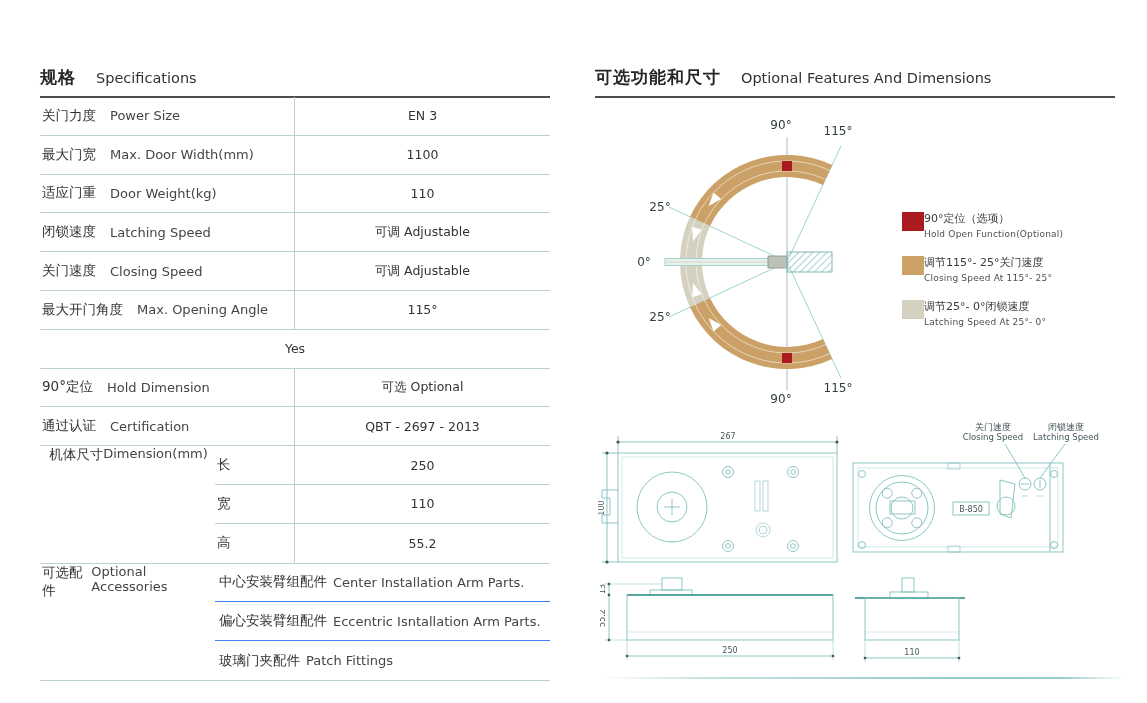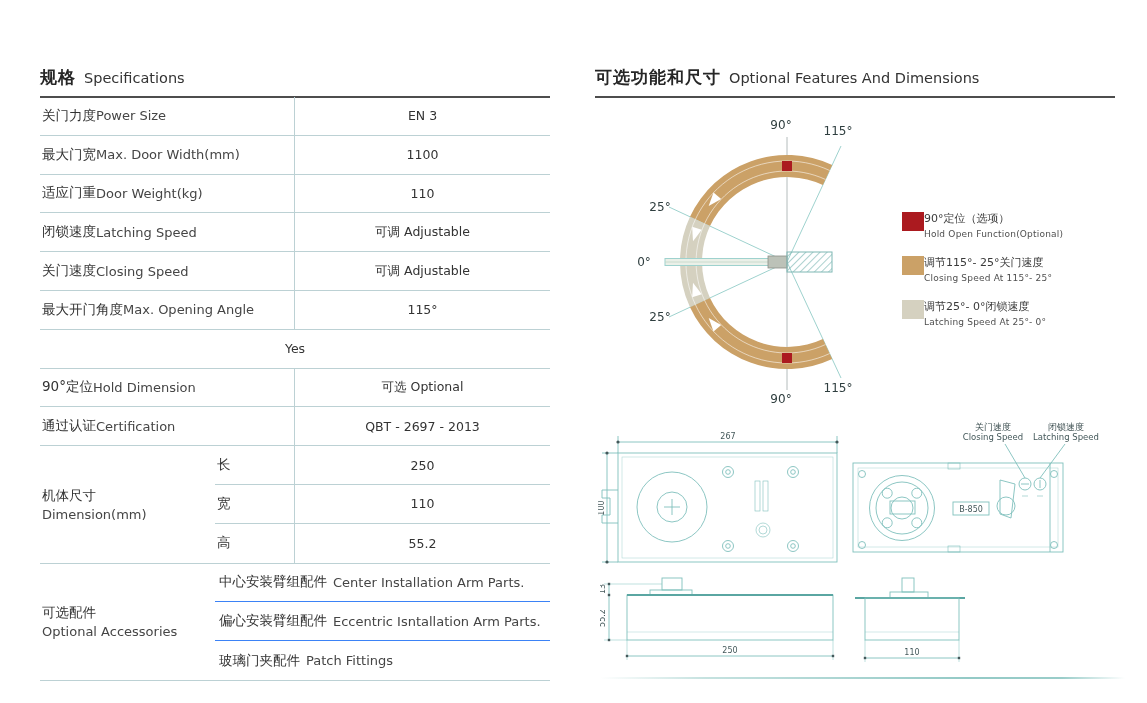--- a/index.html
+++ b/index.html
@@ -1,35 +1,35 @@
 <!DOCTYPE html>
 <html><head>
 <meta charset="utf-8">
 <style>
   html,body{margin:0;padding:0;background:#ffffff;}
   body{font-family:"DejaVu Sans","Liberation Sans",sans-serif;}
   .canvas{position:relative;width:1147px;height:703px;background:#fff;overflow:hidden;}
 
   
-  .panel-header{position:absolute;display:flex;align-items:baseline;gap:8px;
+  .panel-header{position:absolute;display:flex;align-items:baseline;gap:20px;
     border-bottom:2px solid #4d4d4d;padding-bottom:7px;}
   .h-zh{font-size:17px;font-weight:bold;color:#262626;letter-spacing:1px;}
   .h-en{font-size:14.5px;color:#333;}
 
   
   .spec-table{position:absolute;left:40px;top:97px;width:510px;}
   .s-row{display:flex;height:38.8px;align-items:center;border-bottom:1px solid #bcd1d4;box-sizing:border-box;}
-  .s-label{width:255px;height:100%;display:flex;align-items:center;gap:0;
+  .s-label{width:255px;height:100%;display:flex;align-items:center;gap:14px;
     border-right:1px solid #bcd1d4;box-sizing:border-box;padding-left:2px;}
   .zh{font-size:13.5px;color:#333;}
   .en{font-size:13px;color:#454545;}
   .s-value{flex:1;text-align:center;font-size:12.5px;color:#333;}
 
   .g-row{display:flex;border-bottom:1px solid #bcd1d4;box-sizing:border-box;}
-  .g-label{width:175px;display:flex;flex-direction:column;justify-content:center;padding-left:2px;box-sizing:border-box;}
+  .g-label{width:175px;display:flex;flex-direction:row;justify-content:center;padding-left:2px;box-sizing:border-box;}
   .g-label .zh{margin-bottom:2px;}
   .g-sub{flex:1;display:flex;flex-direction:column;}
   .g-subrow{display:flex;height:38.8px;align-items:center;border-bottom:1px solid #bcd1d4;box-sizing:border-box;}
   .g-subrow:last-child{border-bottom:none;}
   .g-subname{width:80px;height:100%;display:flex;align-items:center;font-size:13.5px;color:#333;
     border-right:1px solid #bcd1d4;box-sizing:border-box;padding-left:2px;}
   .g-subval{flex:1;text-align:center;font-size:12.5px;color:#333;}
   .g-item{display:flex;height:38.8px;align-items:center;gap:6px;border-bottom:1px solid #3b82f6;
     box-sizing:border-box;padding-left:4px;}
   .g-item:last-child{border-bottom:none;}

